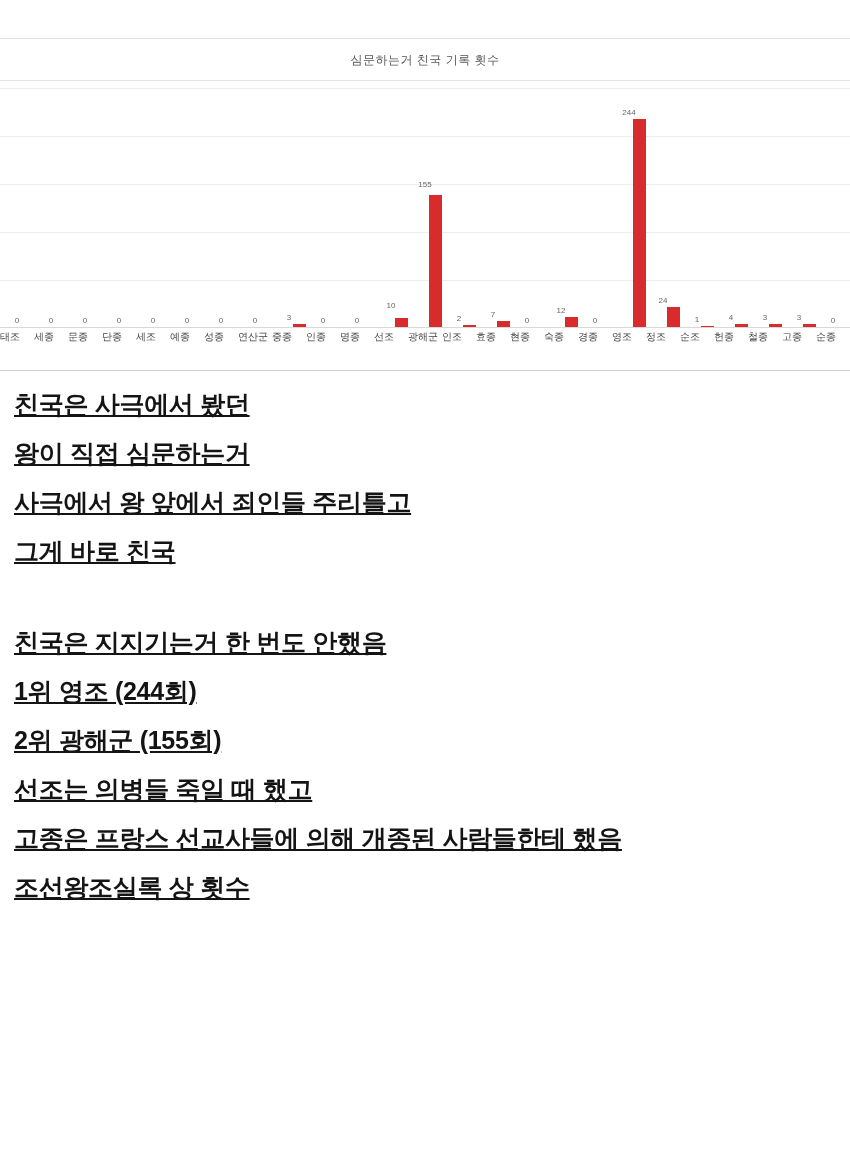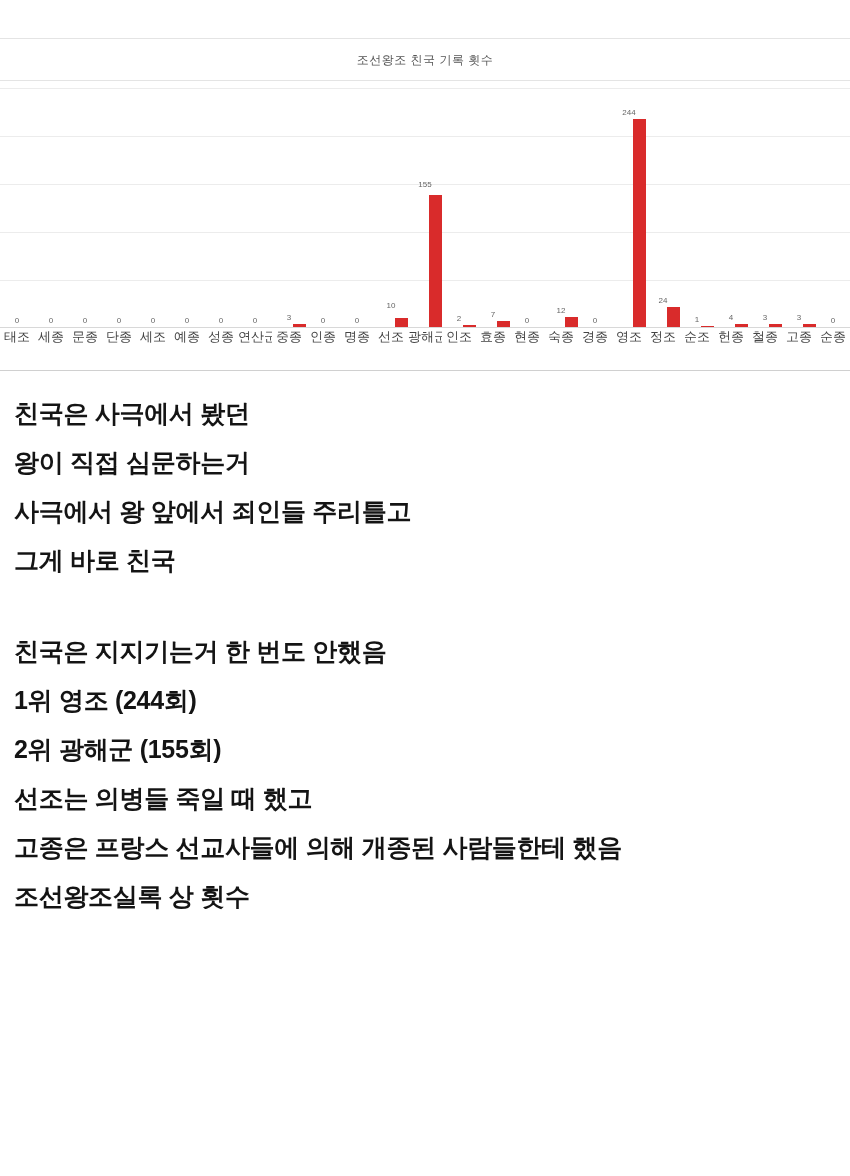--- a/index.html
+++ b/index.html
@@ -108,22 +108,22 @@
   .xlabels {
     position: absolute;
     top: 330px;
     left: 0;
     width: 850px;
     height: 26px;
     display: flex;
   }
   .xlabel-slot {
     flex: 1 1 0;
-    text-align: center;
-    font-size: 13px;
+    text-align: left;
+    font-size: 10px;
     color: #444;
     line-height: 14px;
     overflow: hidden;
     white-space: nowrap;
   }
   .divider-bottom {
     position: absolute;
     top: 370px;
     left: 0;
     width: 850px;
@@ -133,35 +133,36 @@
 
   
   .body-text {
     padding: 20px 14px 0 14px;
   }
   .body-line {
     font-size: 25px;
     font-weight: bold;
     line-height: 1.0;
     color: #141414;
-    margin: 9px 0 24px 0;
+    margin: 0 0 24px 0;
     letter-spacing: -0.3px;
     white-space: nowrap;
+    text-decoration: underline;
   }
   .body-line.blank {
     height: 18px;
     margin-bottom: 24px;
   }
 </style>
 </head>
 <body>
 
 <div class="chart-card">
   <div class="divider-top"></div>
-  <div class="chart-title">조선왕조 친국 기록 횟수</div>
+  <div class="chart-title">심문하는거 친국 기록 횟수</div>
   <div class="divider-under-title"></div>
 
   <div class="plot">
     <div class="gridline" style="top:0px;"></div>
     <div class="gridline" style="top:48px;"></div>
     <div class="gridline" style="top:96px;"></div>
     <div class="gridline" style="top:144px;"></div>
     <div class="gridline" style="top:192px;"></div>
     <div class="axis-base"></div>
     <div class="bars" id="bars">

